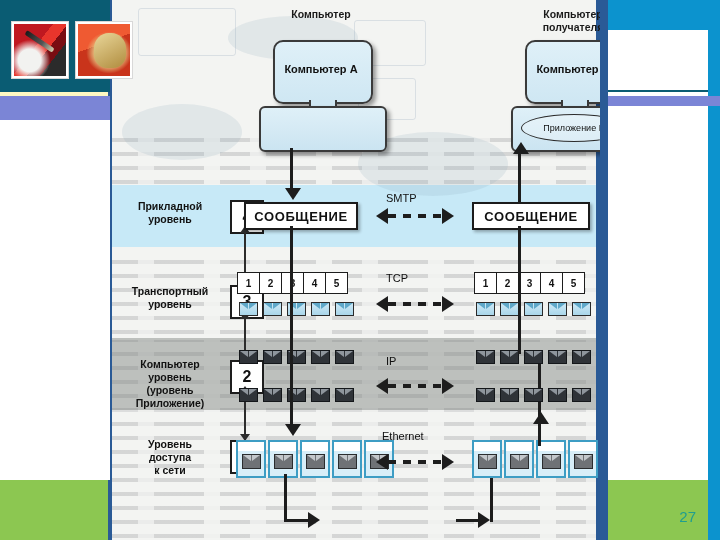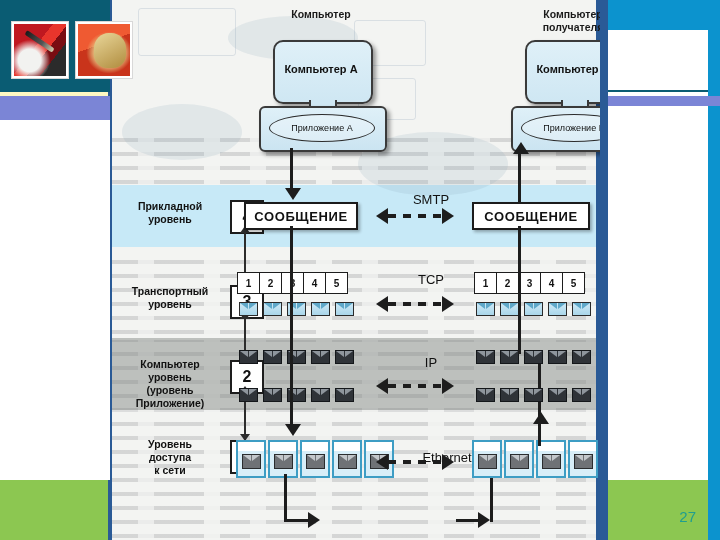--- a/index.html
+++ b/index.html
@@ -123,21 +123,21 @@
   .frm .inner{width:17px;height:13px;background:#6f7276;border:1px solid #2a2c2e;position:relative;margin-top:5px;}
   .frm .inner:before{content:"";position:absolute;top:0;left:0;border-left:8px solid transparent;border-top:6px solid #c3c7cb;}
   .frm .inner:after {content:"";position:absolute;top:0;right:0;border-right:8px solid transparent;border-top:6px solid #c3c7cb;}
 
   
   #bitstream{position:absolute;width:132px;height:26px;border:1px solid #4a4a4a;
              background:linear-gradient(180deg,#d9f0fa,#bfe4f3);display:flex;align-items:center;
              justify-content:center;font-size:12px;font-weight:bold;color:#111;}
 
   
-  .proto{position:absolute;width:90px;text-align:center;font-size:13px;color:#111;}
+  .proto{position:absolute;width:90px;font-size:11px;color:#111;}
   #proto-head{position:absolute;width:150px;text-align:center;font-size:9.5px;color:#111;font-weight:bold;}
 
   
   .vline{position:absolute;width:3px;background:#1d1d1d;}
   .vthin{position:absolute;width:2px;background:#2c2c2c;}
   .arrow-dn{position:absolute;width:0;height:0;border-left:8px solid transparent;border-right:8px solid transparent;
             border-top:12px solid #1d1d1d;}
   .arrow-up{position:absolute;width:0;height:0;border-left:8px solid transparent;border-right:8px solid transparent;
             border-bottom:12px solid #1d1d1d;}
   .tick-dn{position:absolute;width:0;height:0;border-left:5px solid transparent;border-right:5px solid transparent;
@@ -178,21 +178,20 @@
     <div id="scan-frame-l"></div>
     <div id="scan-frame-r"></div>
 
     <div class="host-title" style="left:138px;top:8px;">
       <div>Компьютер</div>
     </div>
     <div class="cpu-box" style="left:165px;top:40px;"></div>
     <div class="cpu-label" style="left:165px;top:63px;">Компьютер А</div>
     <div class="neck" style="left:201px;top:100px;"></div>
     <div class="app-box" style="left:151px;top:106px;"></div>
-    <div class="app-oval" style="left:161px;top:114px;">Приложение А</div>
 
     <div class="host-title" style="left:390px;top:8px;">
       <div>Компьютер</div>
       <div>получателя</div>
     </div>
     <div class="cpu-box" style="left:417px;top:40px;"></div>
     <div class="cpu-label" style="left:417px;top:63px;">Компьютер В</div>
     <div class="neck" style="left:453px;top:100px;"></div>
     <div class="app-box" style="left:403px;top:106px;"></div>
     <div class="app-oval" style="left:413px;top:114px;">Приложение В</div>
@@ -373,21 +372,21 @@
     <div class="proto" style="left:278px;top:272px;">TCP</div>
     <div class="arrow-lt" style="left:268px;top:296px;"></div>
     <div class="dash" style="left:280px;top:302px;width:54px;"></div>
     <div class="arrow-rt" style="left:334px;top:296px;"></div>
 
     <div class="proto" style="left:278px;top:355px;">IP</div>
     <div class="arrow-lt" style="left:268px;top:378px;"></div>
     <div class="dash" style="left:280px;top:384px;width:54px;"></div>
     <div class="arrow-rt" style="left:334px;top:378px;"></div>
 
-    <div class="proto" style="left:294px;top:430px;margin-top:20px;">Ethernet</div>
+    <div class="proto" style="left:274px;top:430px;">Ethernet</div>
     <div class="arrow-lt" style="left:268px;top:454px;"></div>
     <div class="dash" style="left:280px;top:460px;width:54px;"></div>
     <div class="arrow-rt" style="left:334px;top:454px;"></div>
 
   </div>
 
   <div class="chrome" id="teal-left"></div>
   <div class="chrome" id="purple-left"></div>
   <div class="chrome" id="white-left-low"></div>
   <div class="chrome" id="green-bottom-l"></div>

